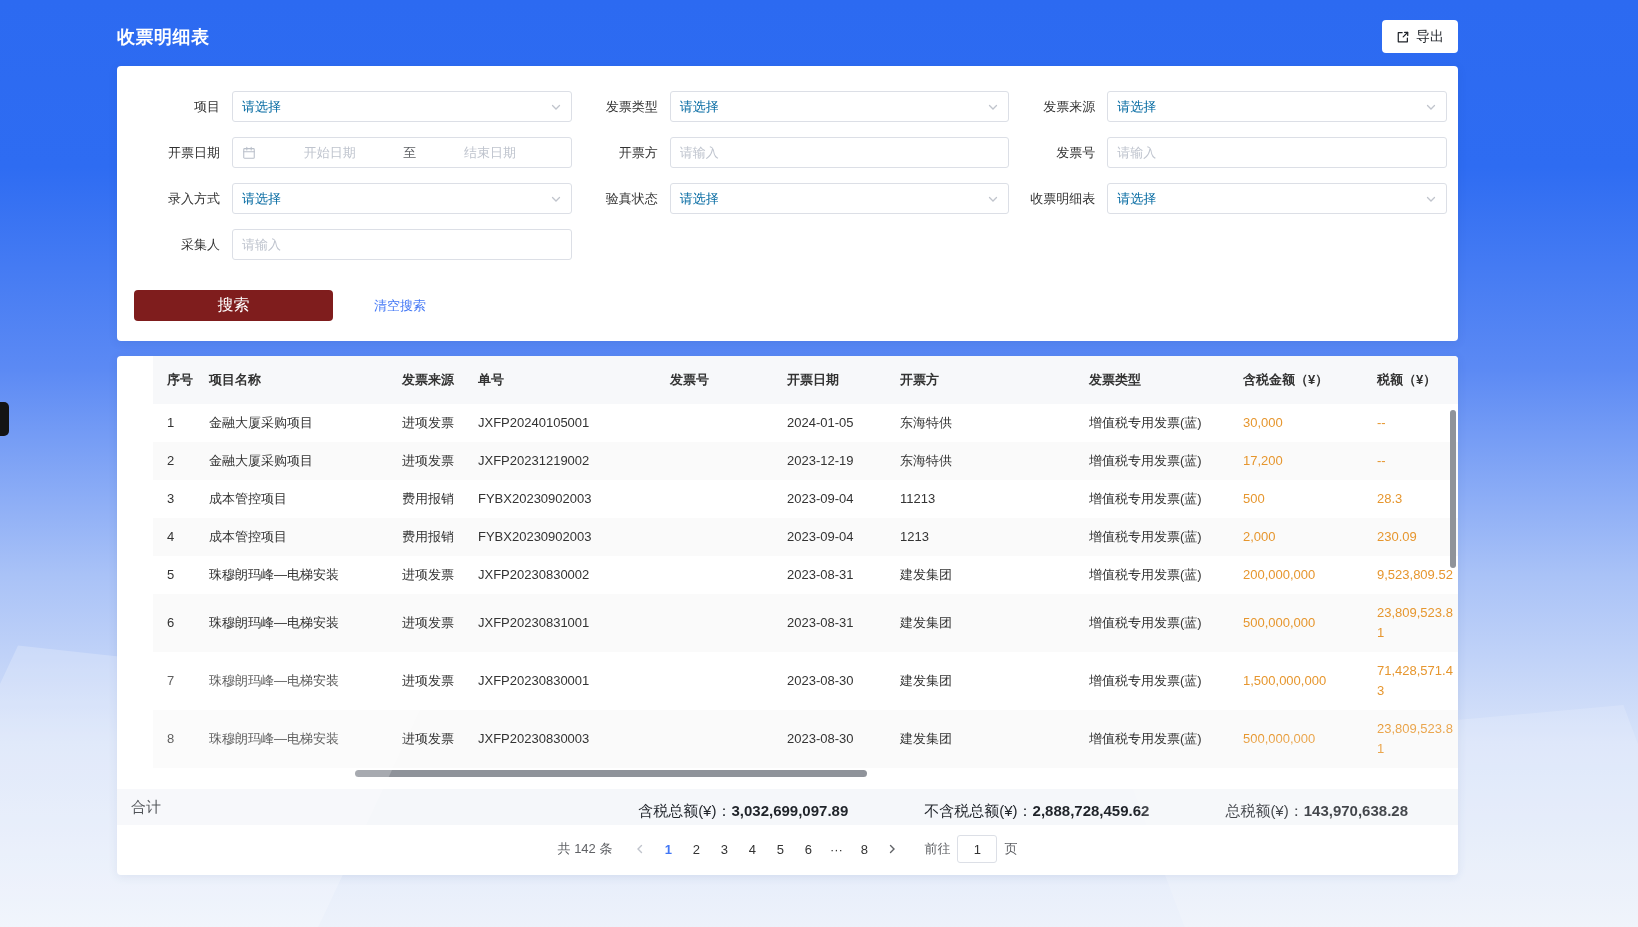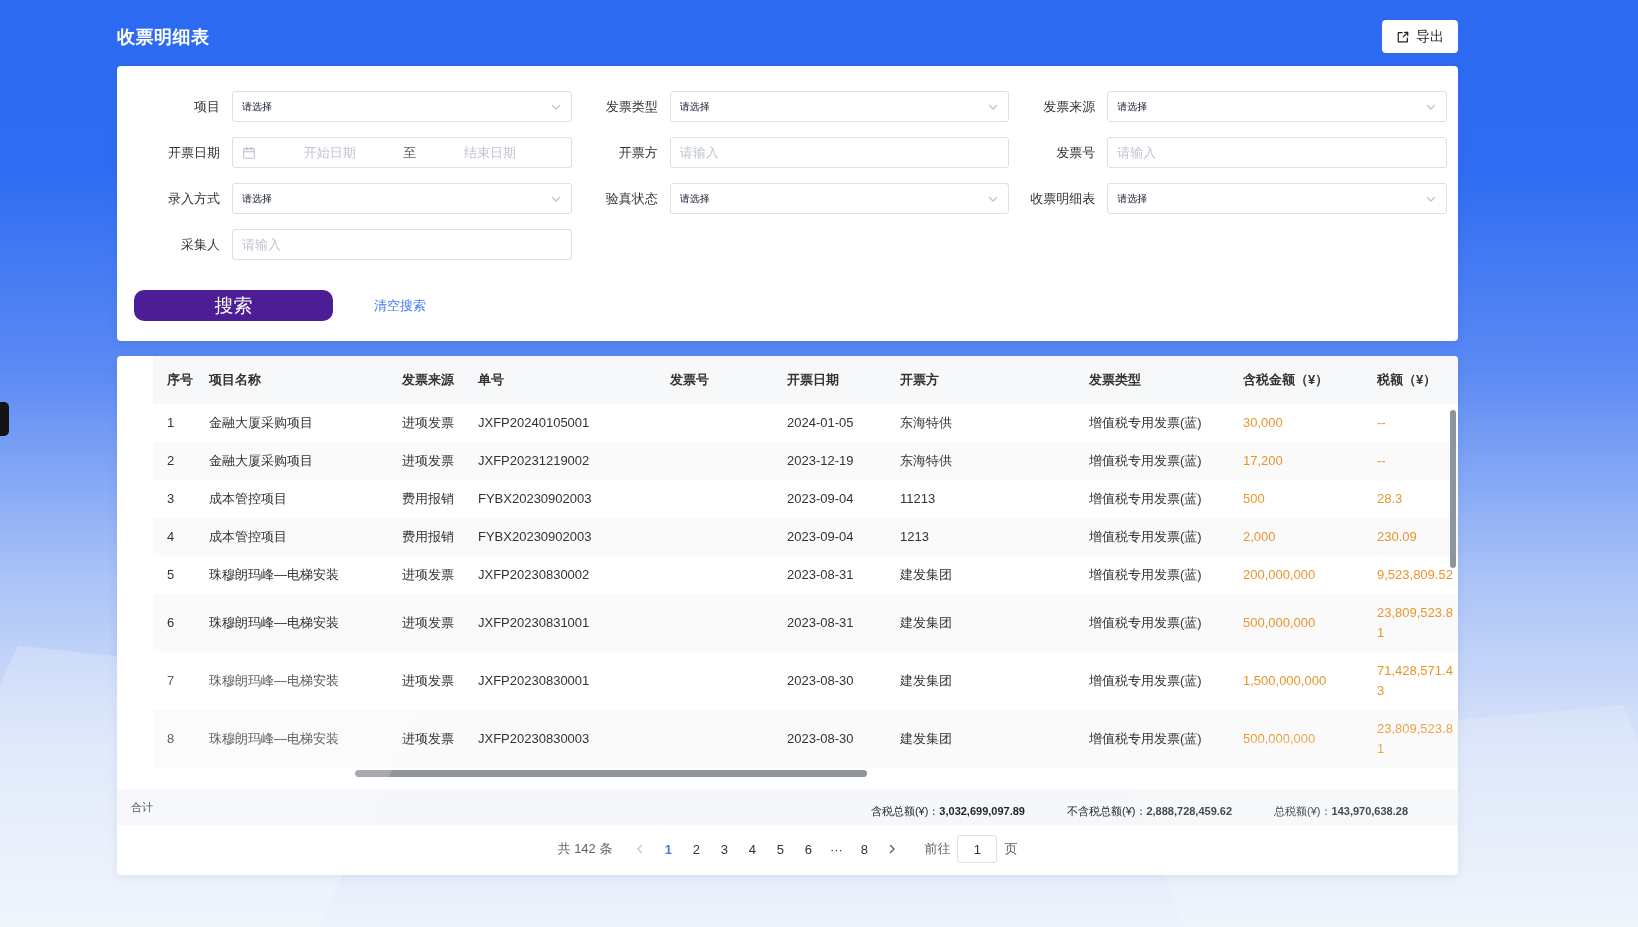--- a/index.html
+++ b/index.html
@@ -22,46 +22,46 @@
   .export-btn { display:flex; align-items:center; gap:6px; height:33px; padding:0 14px; background:#fff;
     border:none; border-radius:4px; font-size:14px; color:#1f2329; cursor:pointer; font-family:inherit; }
   .export-btn svg { display:block; }
 
   .search-card { background:#fff; border-radius:4px; padding:25px 11px 20px 17px; box-shadow:0 2px 10px rgba(30,60,130,.10); }
   .form-grid { display:grid; grid-template-columns:repeat(3,1fr); row-gap:15px; }
   .form-item { display:flex; align-items:center; }
   .form-label { flex:0 0 98px; text-align:right; padding-right:12px; color:#333; font-size:13px; white-space:nowrap; }
   .control { flex:1; height:31px; border:1px solid #dcdfe6; border-radius:3px; background:#fff; display:flex; align-items:center; padding:0 9px; min-width:0; }
   .select-box { justify-content:space-between; cursor:pointer; }
-  .ph { color:#0f172a; font-size:10px; }
+  .ph { color:#0369a1; font-size:13px; }
   .control input { border:none; outline:none; width:100%; font-size:13px; color:#333; font-family:inherit; background:transparent; min-width:0; }
   .control input::placeholder { color:#bfc4ce; }
   .date-range input { text-align:center; flex:1; }
   .date-sep { color:#606266; padding:0 2px; flex:0 0 auto; }
   .cal-icon { margin-right:2px; flex:0 0 auto; display:flex; }
   .chev { flex:0 0 auto; display:flex; margin-left:6px; }
   .actions { margin-top:30px; display:flex; align-items:center; }
-  .btn-search { width:199px; height:31px; background:#4c1d95; color:#fff; border:none; border-radius:10px;
-    font-size:19px; cursor:pointer; font-family:inherit; }
+  .btn-search { width:199px; height:31px; background:#7f1d1d; color:#fff; border:none; border-radius:4px;
+    font-size:16px; cursor:pointer; font-family:inherit; }
   .link-clear { margin-left:41px; color:#4277f5; font-size:13px; cursor:pointer; text-decoration:none;text-align:center; }
 
   .table-card { margin-top:15px; background:#fff; border-radius:4px; position:relative; box-shadow:0 2px 10px rgba(30,60,130,.10); padding-bottom:2px; }
   .table-viewport { width:100%; overflow:hidden; border-radius:4px 4px 0 0;padding-left:36px; }
   table { table-layout:fixed; border-collapse:collapse; width:1486px; }
   thead th { height:48px; background:#f7f8fa; text-align:left; padding:0 6px 0 14px; font-size:13px; font-weight:600; color:#333; white-space:nowrap; overflow:hidden; }
   tbody td { padding:9px 6px 9px 14px; line-height:20px; font-size:13px; color:#333; vertical-align:middle; overflow:hidden; white-space:nowrap; }
   tbody tr:nth-child(even) { background:#fafafa; }
   td.cell-break { white-space:normal; word-break:break-all; }
   .amount { color:#e6962e; }
 
   .h-scroll { position:relative; height:8px; margin-top:2px; }
   .h-thumb { position:absolute; left:238px; top:0; width:512px; height:7px; background:#8f939a; border-radius:4px; cursor:pointer; }
   .v-thumb { position:absolute; right:2px; top:54px; width:6px; height:158px; background:#8f939a; border-radius:3px; cursor:pointer; z-index:3; }
 
-  .summary { height:36px; margin-top:11px; background:#f5f7fa; display:flex; align-items:center; padding:0 50px 0 14px; font-size:11px; color:#1f2329; }
+  .summary { height:36px; margin-top:11px; background:#f5f7fa; display:flex; align-items:center; padding:0 50px 0 14px; font-size:15px; color:#1f2329;gap:34px; }
   .sum-group { white-space:nowrap;margin-top:8px; }
   .sum-group.first { margin-left:auto; }
   .sum-group + .sum-group { margin-left:42px; }
   .sum-value { font-weight:600; }
 
   .pagination { height:48px; display:flex; align-items:center; justify-content:center; font-size:13px; color:#333; }
   .total-count { color:#606266; margin-right:14px; }
   .pg-btn { min-width:28px; height:28px; display:flex; align-items:center; justify-content:center; border:none; background:transparent;
     font-size:13px; color:#333; cursor:pointer; border-radius:3px; font-family:inherit; padding:0 4px; }
   .pg-btn.active { color:#4277f5; font-weight:700; cursor:default; }

